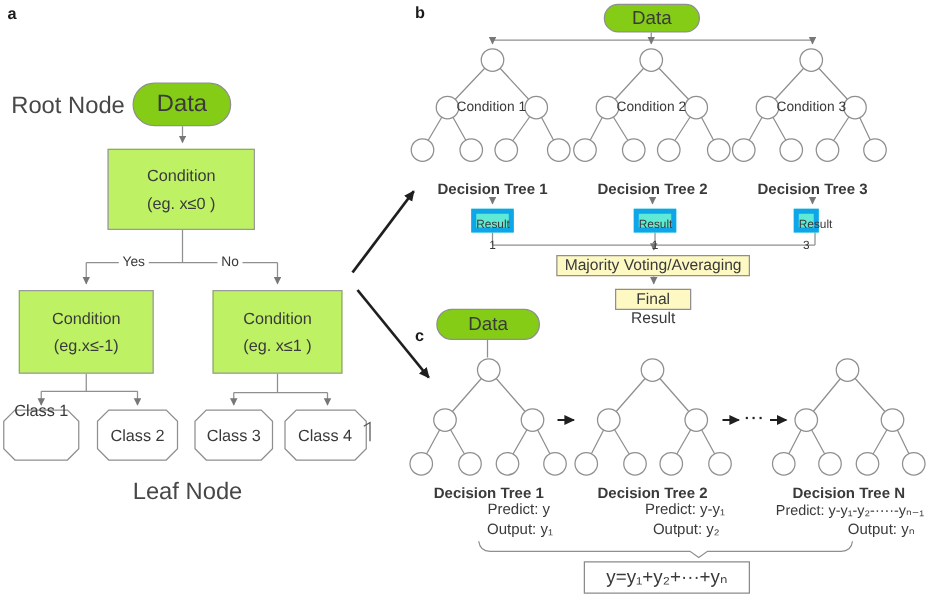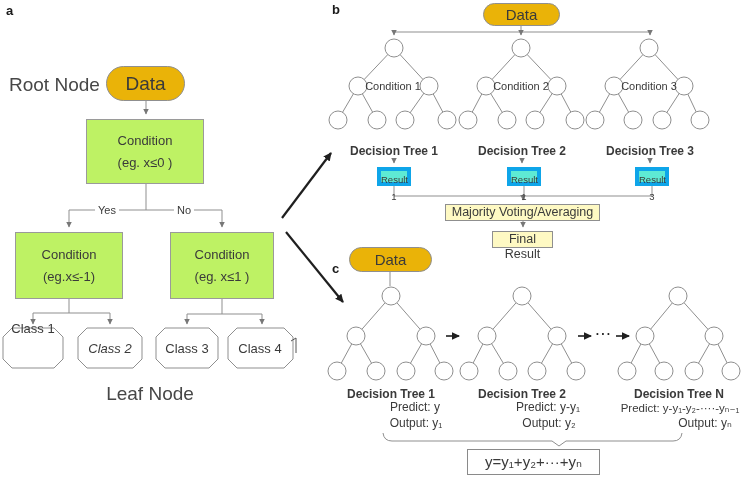--- a/index.html
+++ b/index.html
@@ -7,21 +7,21 @@
     position:relative;width:741px;height:479px;background:#ffffff;overflow:hidden;
     font-family:"Liberation Sans","DejaVu Sans",sans-serif;color:#3a3a3a;
   }
   .abs{position:absolute;}
   .ctr{transform:translateX(-50%);white-space:nowrap;text-align:center;}
   .ctrxy{transform:translate(-50%,-50%);white-space:nowrap;text-align:center;}
   svg.layer{position:absolute;left:0;top:0;}
   .panel-letter{font-size:13px;font-weight:bold;color:#1a1a1a;}
   .big-caption{font-size:19px;color:#474747;}
   .capsule{
-    border:1px solid #8f8f8f;border-radius:999px;background:#eab308;
+    border:1px solid #8f8f8f;border-radius:999px;background:#84cc16;
     display:flex;align-items:center;justify-content:center;box-sizing:border-box;
   }
   .cap-a{font-size:19px;}
   .cap-sm{font-size:15px;}
   .cond-box{
     border:1px solid #9a9a9a;background:#bef264;box-sizing:border-box;
     display:flex;flex-direction:column;align-items:center;justify-content:center;
     font-size:13px;line-height:1.65;text-align:center;
   }
   .branch-lbl{font-size:11px;background:#fff;padding:0 3px;}
@@ -196,21 +196,21 @@
     <div>Condition</div>
     <div>(eg.x≤-1)</div>
   </div>
 
   <div class="abs cond-box" style="left:170px;top:232px;width:104px;height:67px;">
     <div>Condition</div>
     <div>(eg. x≤1 )</div>
   </div>
 
   <div class="abs class-lbl ctrxy" style="left:33px;top:328px;">Class 1</div>
-  <div class="abs class-lbl ctrxy" style="left:110px;top:348px;font-style:italic;">Class 2</div>
+  <div class="abs class-lbl ctrxy" style="left:110px;top:348px;">Class 2</div>
   <div class="abs class-lbl ctrxy" style="left:187px;top:348px;">Class 3</div>
   <div class="abs class-lbl ctrxy" style="left:260px;top:348px;">Class 4</div>
 
   <div class="abs big-caption ctr" style="left:150px;top:383px;">Leaf Node</div>
 
   <div class="abs panel-letter" style="left:332px;top:2px;">b</div>
 
   <div class="abs capsule cap-sm" style="left:483px;top:3px;width:77px;height:23px;">
     <span>Data</span>
   </div>
@@ -218,21 +218,21 @@
   <div class="abs cond-lbl-b ctrxy" style="left:393px;top:86px;">Condition 1</div>
   <div class="abs cond-lbl-b ctrxy" style="left:521px;top:86px;">Condition 2</div>
   <div class="abs cond-lbl-b ctrxy" style="left:649px;top:86px;">Condition 3</div>
 
   <div class="abs tree-name ctr" style="left:394px;top:144px;">Decision Tree 1</div>
   <div class="abs tree-name ctr" style="left:522px;top:144px;">Decision Tree 2</div>
   <div class="abs tree-name ctr" style="left:650px;top:144px;">Decision Tree 3</div>
 
   <div class="abs result-box" style="left:377px;top:167px;width:34px;height:19px;">Result 1</div>
   <div class="abs result-box" style="left:507px;top:167px;width:34px;height:19px;">Result 1</div>
-  <div class="abs result-box" style="left:635px;top:167px;width:34px;height:19px;">Result 3</div>
+  <div class="abs result-box" style="left:635px;top:167px;width:20px;height:19px;">Result 3</div>
 
   <div class="abs wide-box" style="left:445px;top:204px;width:155px;height:17px;">Majority Voting/Averaging</div>
 
   <div class="abs wide-box" style="left:492px;top:231px;width:61px;height:17px;">Final Result</div>
 
   <div class="abs panel-letter" style="left:332px;top:261px;">c</div>
 
   <div class="abs capsule cap-sm" style="left:349px;top:247px;width:83px;height:25px;">
     <span>Data</span>
   </div>

